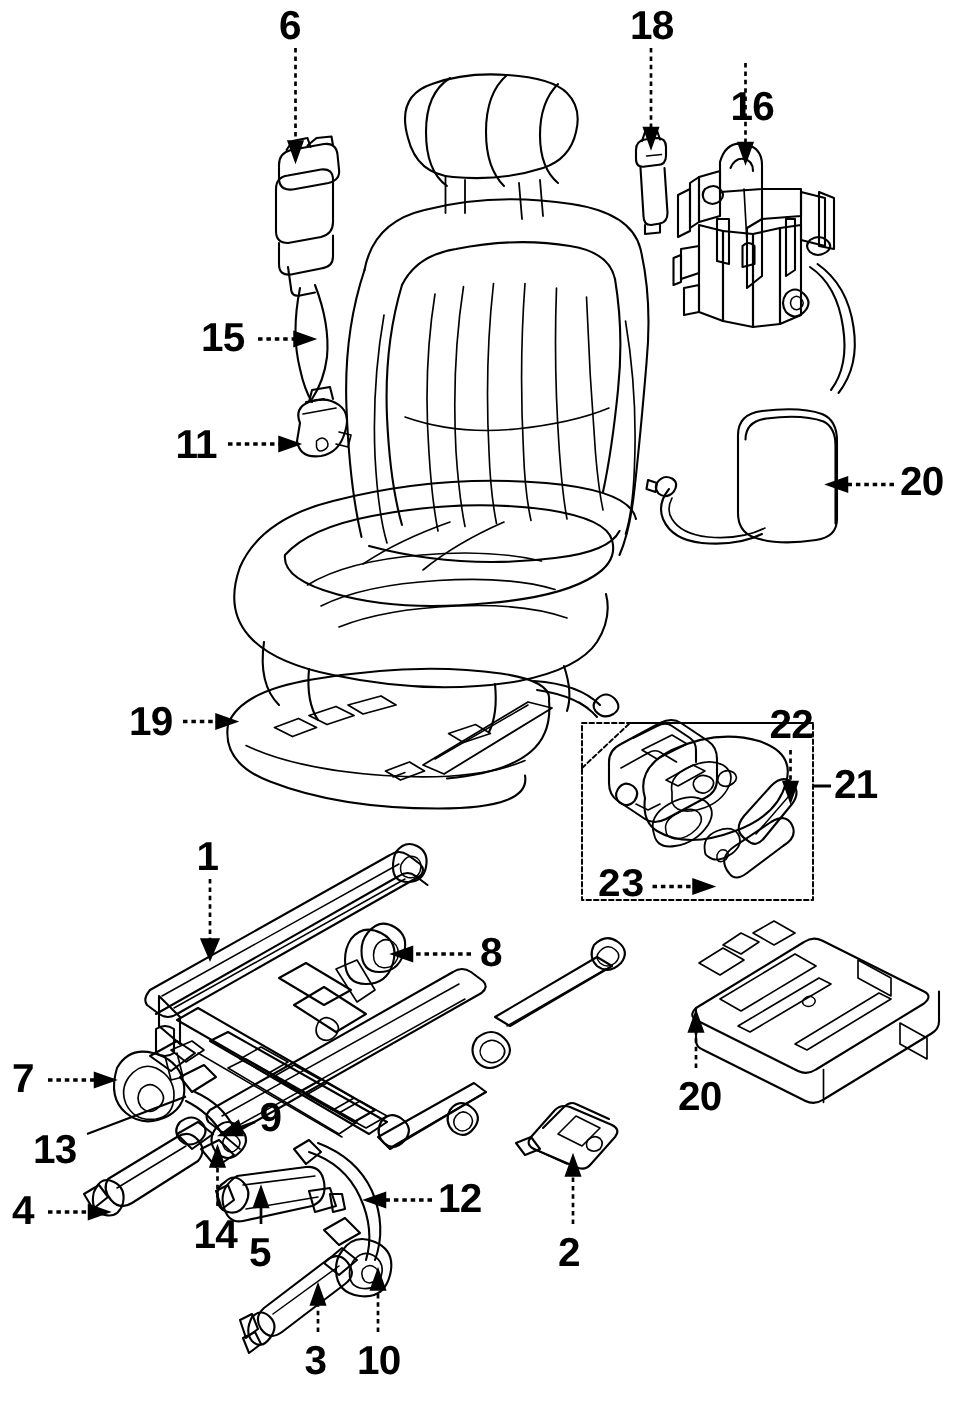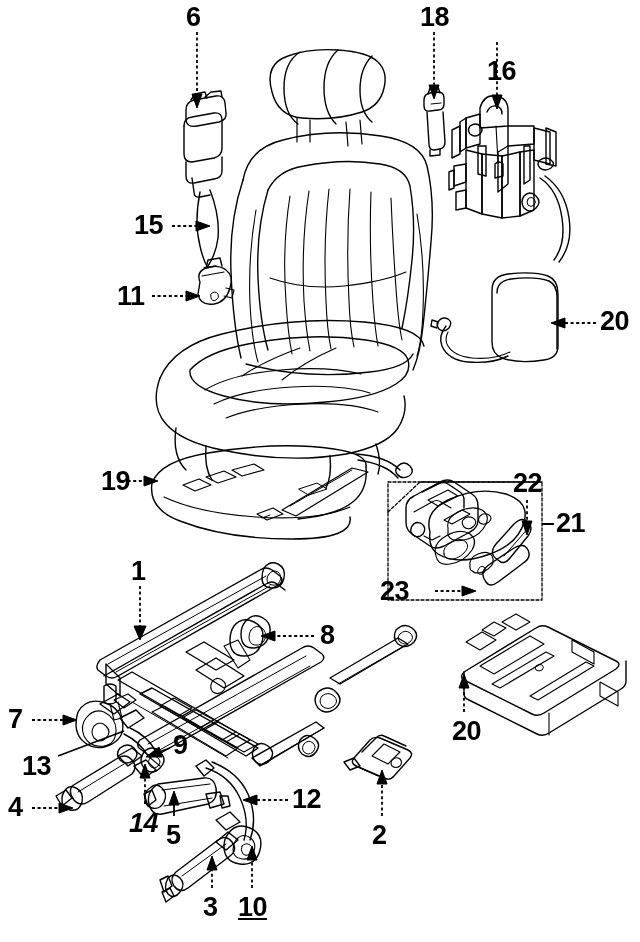--- a/index.html
+++ b/index.html
@@ -394,31 +394,31 @@
       <polygon points="382,770 377,784 387,784"></polygon>
     </g>
   </svg>
 
   <div class="callout" style="left:186px;top:4px;">6</div>
   <div class="callout" style="left:420px;top:4px;">18</div>
   <div class="callout" style="left:487px;top:14px;margin-top:44px;">16</div>
   <div class="callout" style="left:134px;top:212px;text-align:center;">15</div>
   <div class="callout" style="left:117px;top:283px;">11</div>
   <div class="callout" style="left:600px;top:308px;">20</div>
-  <div class="callout" style="left:86px;top:468px;margin-left:15px;">19</div>
+  <div class="callout" style="left:86px;top:468px;">19</div>
   <div class="callout" style="left:513px;top:470px;">22</div>
   <div class="callout" style="left:556px;top:510px;">21</div>
-  <div class="callout" style="left:380px;top:578px;">23</div>
+  <div class="callout" style="left:398px;top:578px;font-family:Liberation Mono, monospace;">23</div>
   <div class="callout" style="left:131px;top:558px;">1</div>
   <div class="callout" style="left:320px;top:622px;">8</div>
   <div class="callout" style="left:8px;top:706px;">7</div>
   <div class="callout" style="left:22px;top:753px;">13</div>
   <div class="callout" style="left:173px;top:732px;">9</div>
   <div class="callout" style="left:8px;top:794px;">4</div>
-  <div class="callout" style="left:129px;top:810px;font-style:italic;">14</div>
+  <div class="callout" style="left:129px;top:810px;">14</div>
   <div class="callout" style="left:166px;top:822px;">5</div>
   <div class="callout" style="left:292px;top:786px;">12</div>
   <div class="callout" style="left:203px;top:894px;">3</div>
-  <div class="callout" style="left:238px;top:894px;text-decoration:underline;">10</div>
+  <div class="callout" style="left:238px;top:894px;">10</div>
   <div class="callout" style="left:452px;top:718px;">20</div>
   <div class="callout" style="left:372px;top:822px;">2</div>
 
 </div>
 
 </body></html>

